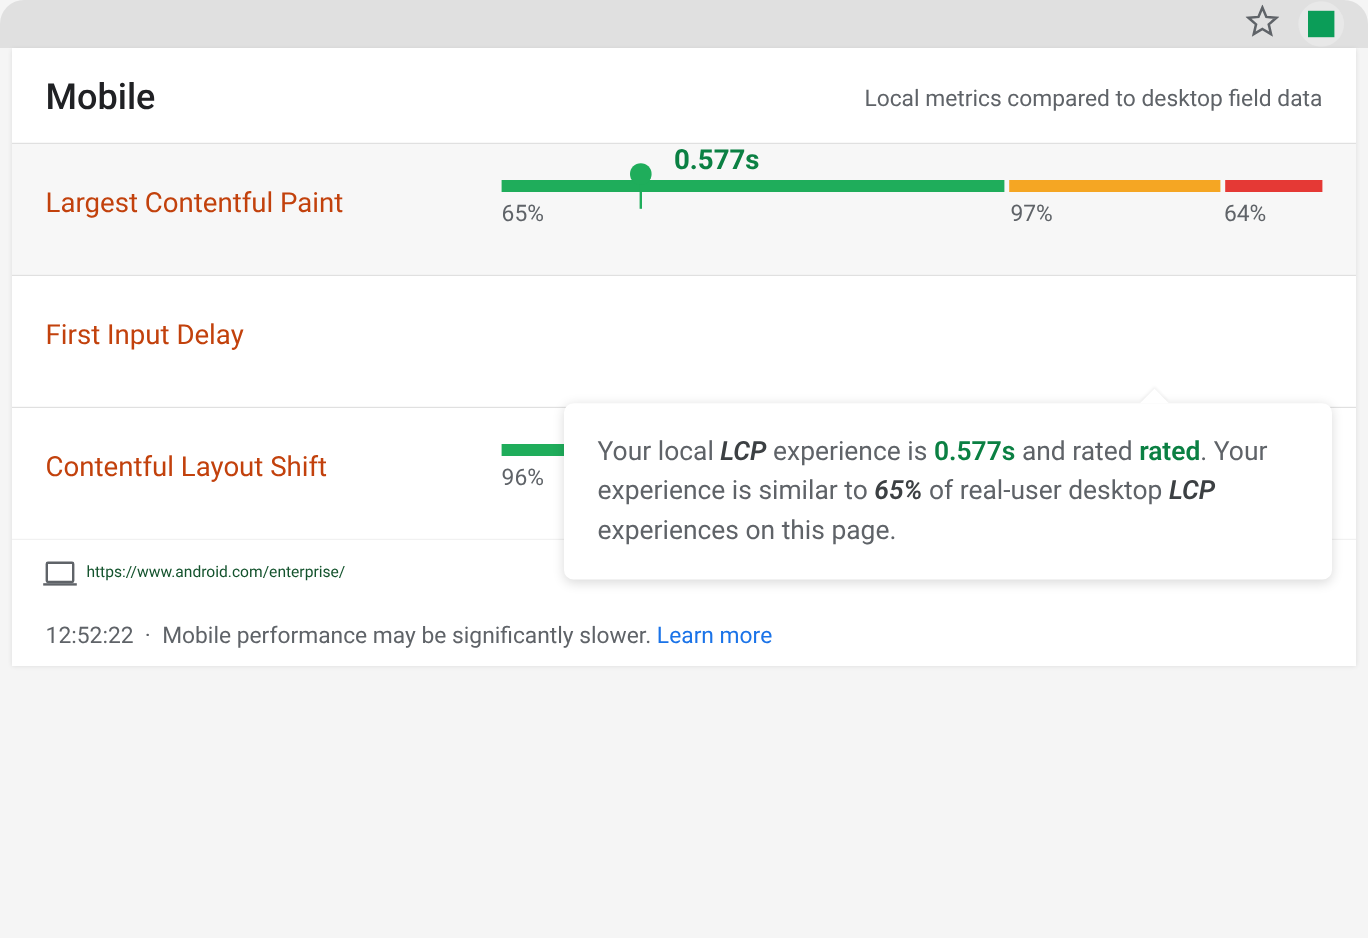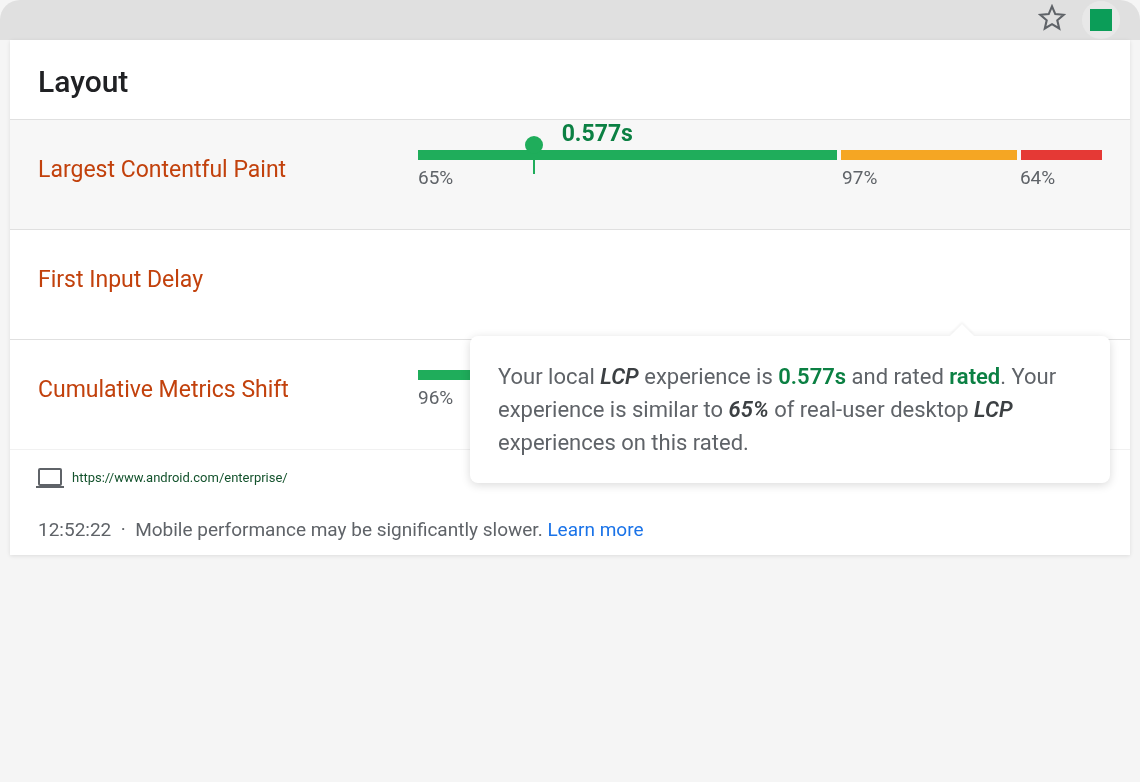--- a/index.html
+++ b/index.html
@@ -228,21 +228,22 @@
         <path d="M12 17.27L18.18 21l-1.64-7.03L22 9.24l-7.19-.61L12 2 9.19 8.63 2 9.24l5.46 4.73L5.82 21z"></path>
       </svg>
   </span>
   <span class="ext-badge">
     <span class="ext-badge-inner"></span>
   </span>
 </div>
 
 <div class="panel">
   <div class="panel-header">
-    <h1 class="panel-title">Layout</h1>
+    <h1 class="panel-title">Mobile</h1>
+    <span class="panel-subtitle">Local metrics compared to desktop field data</span>
   </div>
 
   <div class="metric-row active">
     <div class="metric-name">Largest Contentful Paint</div>
     <div class="metric-vis">
       <span class="metric-value" style="left:21%">0.577s</span>
       <div class="bar-wrap">
         <div class="marker" style="left:17%">
           <div class="marker-dot"></div>
           <div class="marker-stem"></div>
@@ -260,21 +261,21 @@
       </div>
     </div>
   </div>
 
   <div class="metric-row">
     <div class="metric-name">First Input Delay</div>
     <div class="metric-vis"></div>
   </div>
 
   <div class="metric-row">
-    <div class="metric-name">Cumulative Metrics Shift</div>
+    <div class="metric-name">Contentful Layout Shift</div>
     <div class="metric-vis">
       <span class="metric-value" style="left:17%">0.009</span>
       <div class="bar-wrap">
         <div class="marker" style="left:10%">
           <div class="marker-dot"></div>
           <div class="marker-stem"></div>
         </div>
         <div class="bar">
           <div class="seg good" style="width:92%"></div>
           <div class="seg grey" style="width:4%"></div>
@@ -298,15 +299,15 @@
       <span>12:52:22</span>
       <span class="sep"> &nbsp;</span><span class="sep">·</span><span class="sep">&nbsp; </span>
       <span>Mobile performance may be significantly slower.</span>
       <span> </span>
       <span class="learn-more">Learn more</span>
     </div>
   </div>
 
   <div class="tooltip">
     <div class="tooltip-caret"></div>
-    <span>Your local </span><span class="tt-bold">LCP</span><span> experience is </span><span class="tt-good">0.577s</span><span> and rated </span><span class="tt-good">rated</span><span>. Your experience is similar to </span><span class="tt-bold">65%</span><span> of real-user desktop </span><span class="tt-bold">LCP</span><span> experiences on this rated.</span>
+    <span>Your local </span><span class="tt-bold">LCP</span><span> experience is </span><span class="tt-good">0.577s</span><span> and rated </span><span class="tt-good">rated</span><span>. Your experience is similar to </span><span class="tt-bold">65%</span><span> of real-user desktop </span><span class="tt-bold">LCP</span><span> experiences on this page.</span>
   </div>
 </div>
 
 </body></html>

